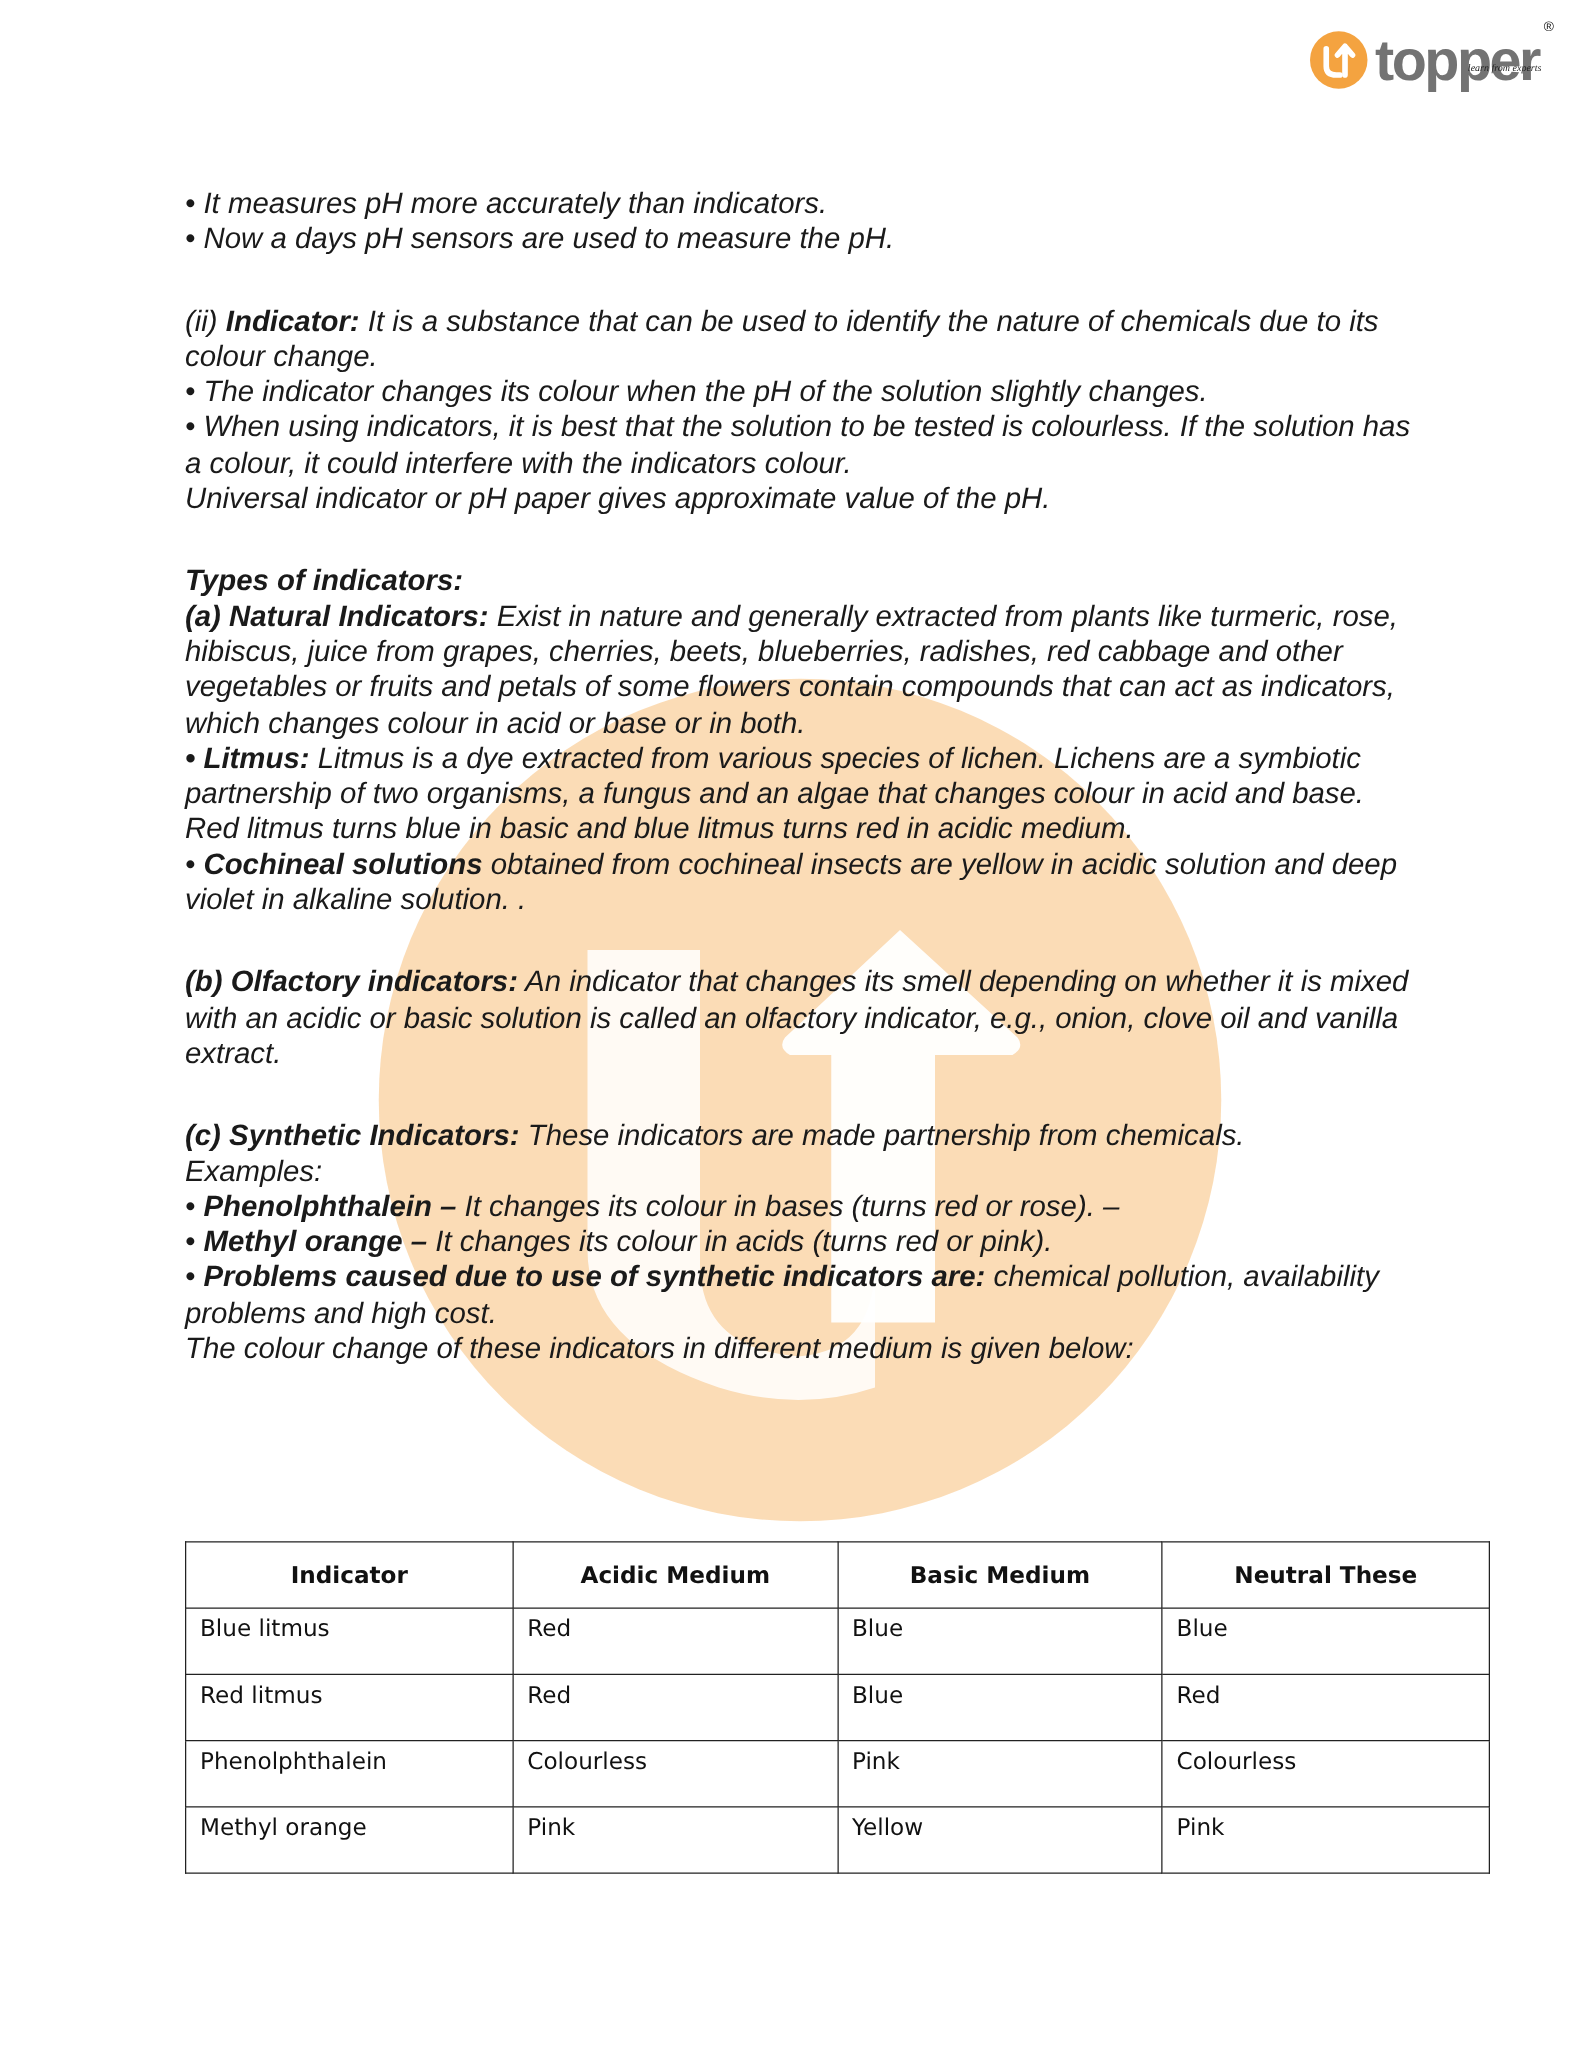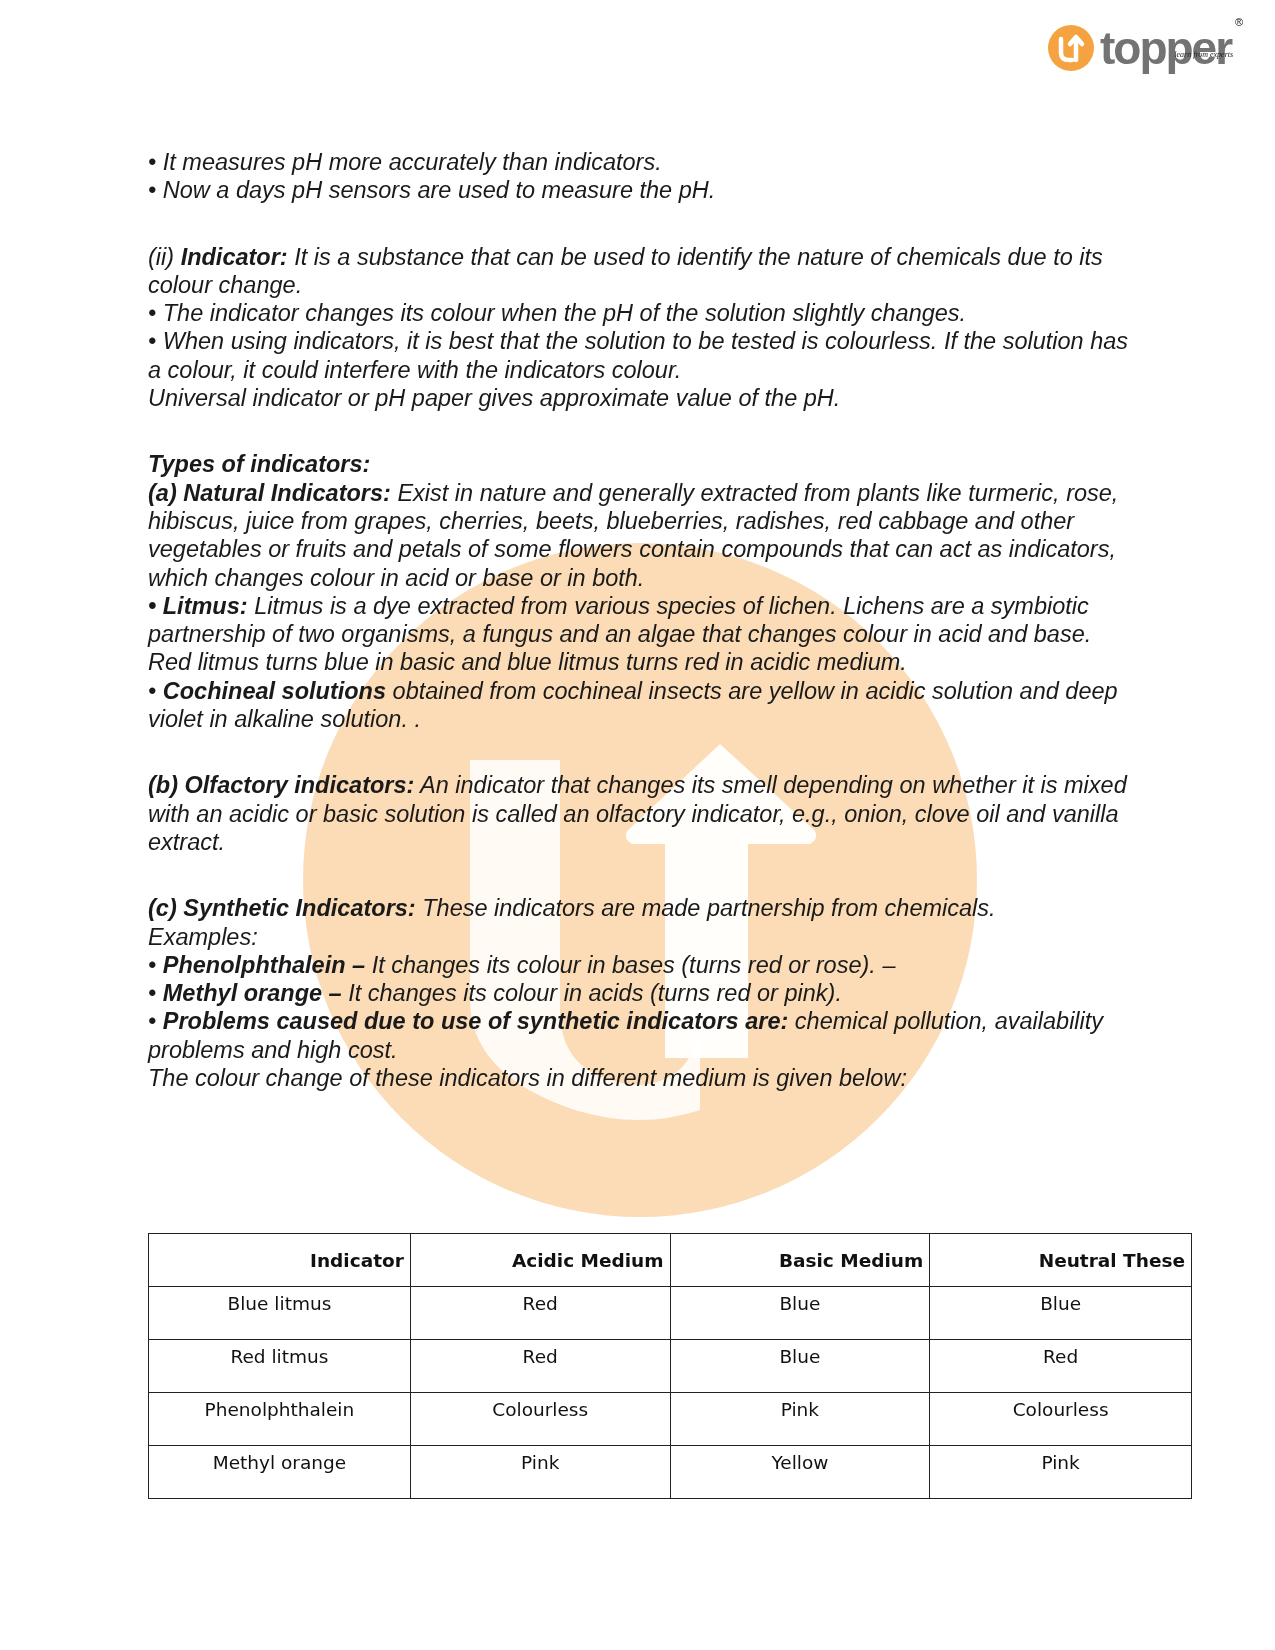--- a/index.html
+++ b/index.html
@@ -10,22 +10,22 @@
   .logo-circle { width: 46px; height: 46px; border-radius: 50%; background: #f4a340; position: relative; }
   .logo-word { font-family: "Liberation Sans", sans-serif; font-weight: bold; font-size: 46px; letter-spacing: -2px; color: #737373; margin-left: 6px; line-height: 46px; }
   .logo-reg { position: absolute; right: -12px; top: -2px; font-size: 11px; color: #111; }
   .logo-tag { position: absolute; right: -2px; top: 32px; font-size: 8px; font-style: italic; font-family: "Liberation Serif", serif; color: #222; }
   .content { position: absolute; left: 148px; top: 148px; width: 990px; z-index: 1; font-size: 23.5px; line-height: 28.3px; font-style: italic; }
   .content p { margin: 0; }
   .gap { height: 38px; }
   b { font-weight: bold; }
   table.indicators { position: absolute; left: 148px; top: 1233px; width: 1044px; border-collapse: collapse; z-index: 1;
     font-family: "DejaVu Sans", sans-serif; font-size: 18.5px; color: #111; }
-  table.indicators th, table.indicators td { border: 1.5px solid #222; text-align: center; vertical-align: top; }
-  table.indicators th { text-align: right; font-weight: bold; height: 48px; vertical-align: middle; padding: 2px 6px; }
+  table.indicators th, table.indicators td { border: 1.5px solid #222; text-align: left; vertical-align: top; }
+  table.indicators th { text-align: center; font-weight: bold; height: 48px; vertical-align: middle; padding: 2px 6px; }
   table.indicators td { height: 46px; padding: 6px 11px 0 11px; }
   table.indicators col.c1 { width: 262px; }
   table.indicators col.c2 { width: 260px; }
   table.indicators col.c3 { width: 260px; }
   table.indicators col.c4 { width: 262px; }
 </style>
 </head>
 <body>
 
 <svg class="watermark" viewBox="0 0 1275 1650">

